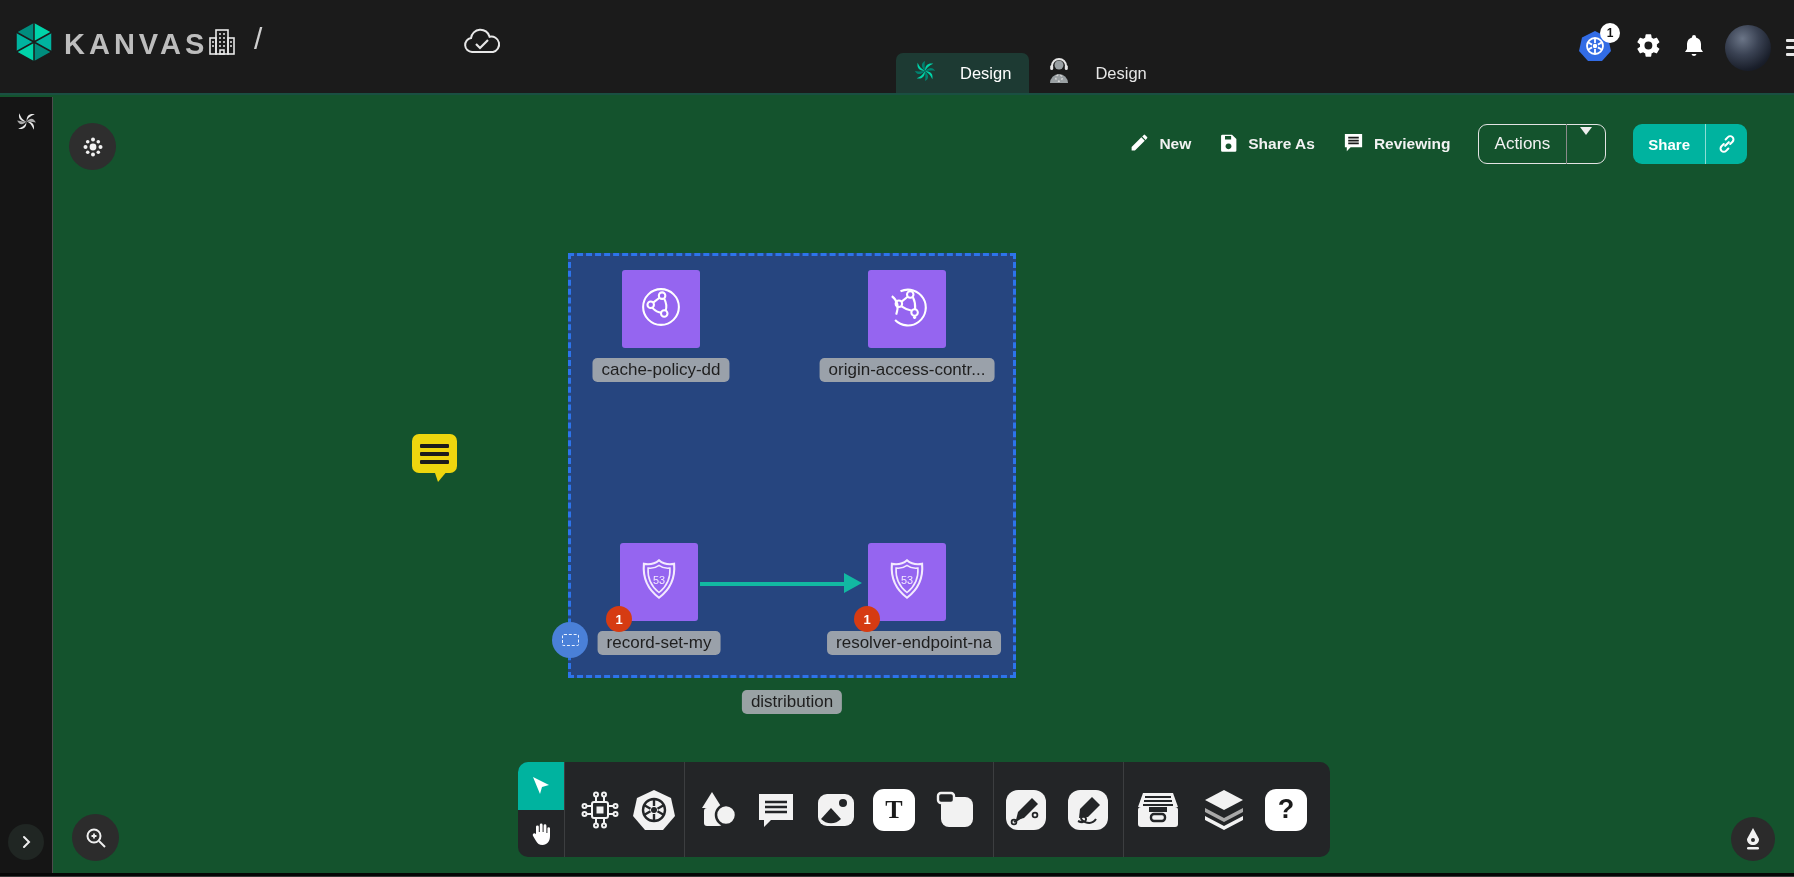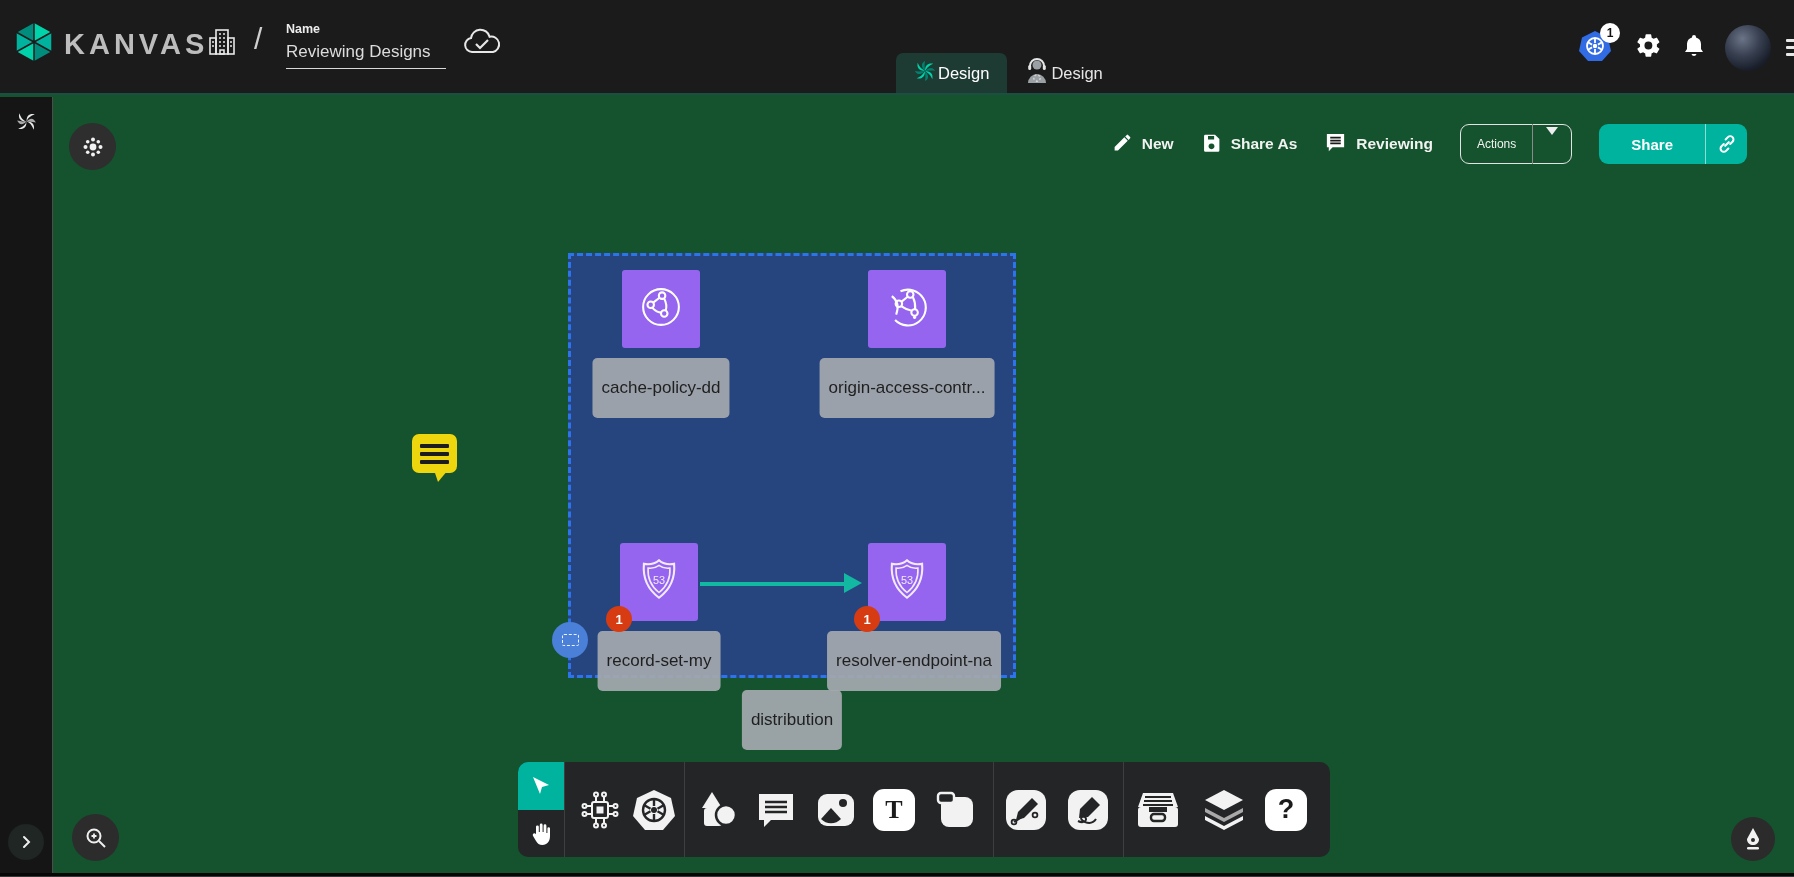--- a/index.html
+++ b/index.html
@@ -12,21 +12,21 @@
   .logo { position:absolute; left:14px; top:20px; display:flex; align-items:center; gap:10px; }
   .logo-text { font-size:29px; font-weight:700; letter-spacing:4px; color:#bdbdbd; }
   .org-icon { position:absolute; left:208px; top:26px; }
   .crumb-sep { position:absolute; left:254px; top:22px; font-size:30px; color:#cfcfcf; font-weight:300; }
   .name-field { position:absolute; left:286px; top:22px; width:162px; }
   .name-label { font-size:12.5px; font-weight:700; color:#ececec; }
   .name-input { display:block; width:160px; margin-top:4px; background:transparent; border:none; border-bottom:1.5px solid #d9d9d9; color:#dcdcdc; font-size:17px; font-family:"Liberation Sans",sans-serif; padding:2px 0 6px 0; outline:none; }
   .cloud-icon { position:absolute; left:462px; top:28px; }
 
   .tabs { position:absolute; left:896px; top:53px; display:flex; height:40px; }
-  .tab { display:flex; align-items:center; gap:2px; padding:0 18px; font-size:16.5px; color:#e6e6e6; border-radius:7px 7px 0 0; cursor:pointer; }
+  .tab { display:flex; align-items:center; gap:24px; padding:0 18px; font-size:16.5px; color:#e6e6e6; border-radius:7px 7px 0 0; cursor:pointer; }
   .tab.active { background:#1d3a33; color:#ffffff; }
 
   .hdr-right { position:absolute; right:0; top:0; height:95px; display:flex; align-items:center; }
   .k8s-wrap { position:relative; margin-right:24px; }
   .k8s-badge { position:absolute; right:-9px; top:-7px; width:20px; height:20px; background:#fff; color:#111; border-radius:50%; font-size:12px; font-weight:700; display:flex; align-items:center; justify-content:center; }
   .gear-btn { margin-right:20px; }
   .bell-btn { margin-right:19px; }
   .avatar { width:46px; height:46px; border-radius:50%; margin-right:15px;
     background:radial-gradient(circle at 38% 30%, #6b7587 0%, #3a4253 38%, #1a1f2b 72%, #0c0f16 100%); }
   .hamburger { width:14px; display:flex; flex-direction:column; gap:4px; margin-right:-6px; }
@@ -34,34 +34,34 @@
 
   
   .sidebar { position:absolute; left:0; top:97px; width:53px; height:780px; background:#151515; border-right:1px solid #4c4c4c; }
   .spiral-icon { position:absolute; left:14px; top:12px; }
   .chevron-btn { position:absolute; left:8px; top:727px; width:36px; height:36px; border-radius:50%; background:#202623; display:flex; align-items:center; justify-content:center; cursor:pointer; }
 
   
   .action-bar { position:absolute; top:123px; right:47px; height:42px; display:flex; align-items:center; gap:27px; }
   .abar-item { display:flex; align-items:center; gap:9px; color:#f2f2f2; font-size:15.5px; font-weight:700; cursor:pointer; }
   .actions-btn { display:flex; align-items:center; height:40px; border:1px solid #e3e3e3; border-radius:9px; color:#f2f2f2; cursor:pointer; }
-  .actions-btn .actions-label { padding:0 16px; font-size:12px; }
+  .actions-btn .actions-label { padding:0 16px; font-size:17px; }
   .actions-btn .abtn-divider { width:1px; height:40px; background:#8a8a8a; }
   .actions-btn .caret-wrap { padding:0 13px; }
   .caret-down { width:0; height:0; border-left:6px solid transparent; border-right:6px solid transparent; border-top:8px solid #eeeeee; }
   .share-btn { display:flex; align-items:center; height:40px; border-radius:9px; overflow:hidden; cursor:pointer; }
-  .share-main { height:40px; display:flex; align-items:center; padding:0 32px; color:#fff; font-size:15px; font-weight:700; }
+  .share-main { height:40px; display:flex; align-items:center; padding:0 15px; color:#fff; font-size:15px; font-weight:700; }
   .share-link { height:40px; width:42px; display:flex; align-items:center; justify-content:center; border-left:1px solid rgba(255,255,255,0.55); }
 
   
   .module-btn { position:absolute; left:69px; top:123px; width:47px; height:47px; border-radius:50%; background:#2e2e2e; display:flex; align-items:center; justify-content:center; cursor:pointer; }
 
   .group-box { position:absolute; left:568px; top:253px; width:448px; height:425px; background:#26457f; border:3px dashed #2d74ea; }
   .node { position:absolute; width:78px; height:78px; border-radius:3px; display:flex; align-items:center; justify-content:center; cursor:pointer; }
-  .node-label { position:absolute; transform:translateX(-50%); background:rgba(164,168,173,0.93); color:#1f1f1f; font-size:17px; padding:20px 9px; border-radius:5px; white-space:nowrap; cursor:pointer; }
+  .node-label { position:absolute; transform:translateX(-50%); background:rgba(164,168,173,0.93); color:#1f1f1f; font-size:17px; padding:2px 9px; border-radius:5px; white-space:nowrap; cursor:pointer; }
   .node-badge { position:absolute; width:26px; height:26px; border-radius:50%; color:#fff; font-size:13px; font-weight:700; display:flex; align-items:center; justify-content:center; }
   .edge-line { position:absolute; left:700px; top:582px; width:146px; height:3.5px; background:#12b8a2; }
   .edge-head { position:absolute; left:844px; top:573px; width:0; height:0; border-top:10px solid transparent; border-bottom:10px solid transparent; border-left:18px solid #12b8a2; }
   .group-handle { position:absolute; left:552px; top:622px; width:36px; height:36px; border-radius:50%; background:#4a80d8; display:flex; align-items:center; justify-content:center; cursor:pointer; }
   .handle-glyph { width:17px; height:12px; border:1.6px dashed #eaf1ff; border-radius:2px; }
   .dist-label { position:absolute; left:792px; top:690px; }
 
   .comment-marker { position:absolute; left:412px; top:434px; width:45px; height:39px; background:#eed60e; border-radius:7px; display:flex; flex-direction:column; justify-content:center; gap:4px; padding:0 8px; cursor:pointer; }
   .comment-marker span { display:block; height:4px; background:#1c1c1c; border-radius:1px; }
   .comment-tail { position:absolute; left:434px; top:470px; width:0; height:0; border-top:12px solid #eed60e; border-left:4px solid transparent; border-right:10px solid transparent; }
@@ -106,24 +106,20 @@
       <svg width="28" height="32" viewBox="0 0 28 32" fill="none" stroke="#e8e8e8" stroke-width="1.6">
         <rect x="8" y="4" width="12" height="24"></rect>
         <rect x="2" y="12" width="6" height="16"></rect>
         <rect x="20" y="12" width="6" height="16"></rect>
         <path d="M11 8h2 M15 8h2 M11 12h2 M15 12h2 M11 16h2 M15 16h2 M11 20h2 M15 20h2 M4 16h2 M4 20h2 M22 16h2 M22 20h2 M12 24h4v4h-4z"></path>
       </svg>
     </span>
 
     <span class="crumb-sep">/</span>
 
-    <div class="name-field">
-      <div class="name-label">Name</div>
-      <input class="name-input" type="text" value="Reviewing Designs" style="">
-    </div>
 
     <span class="cloud-icon">
       <svg width="40" height="30" viewBox="0 0 40 30" fill="none" stroke="#e8e8e8" stroke-width="2">
         <path d="M10 24 a7 7 0 0 1 -1 -13.9 a9.5 9.5 0 0 1 18.6 -1.4 a7.7 7.7 0 0 1 3.4 15.3 H10 z"></path>
         <path d="M14 16 l4 4 l8 -8" stroke-width="2.2"></path>
       </svg>
     </span>
 
     <div class="tabs">
       <div class="tab active">

